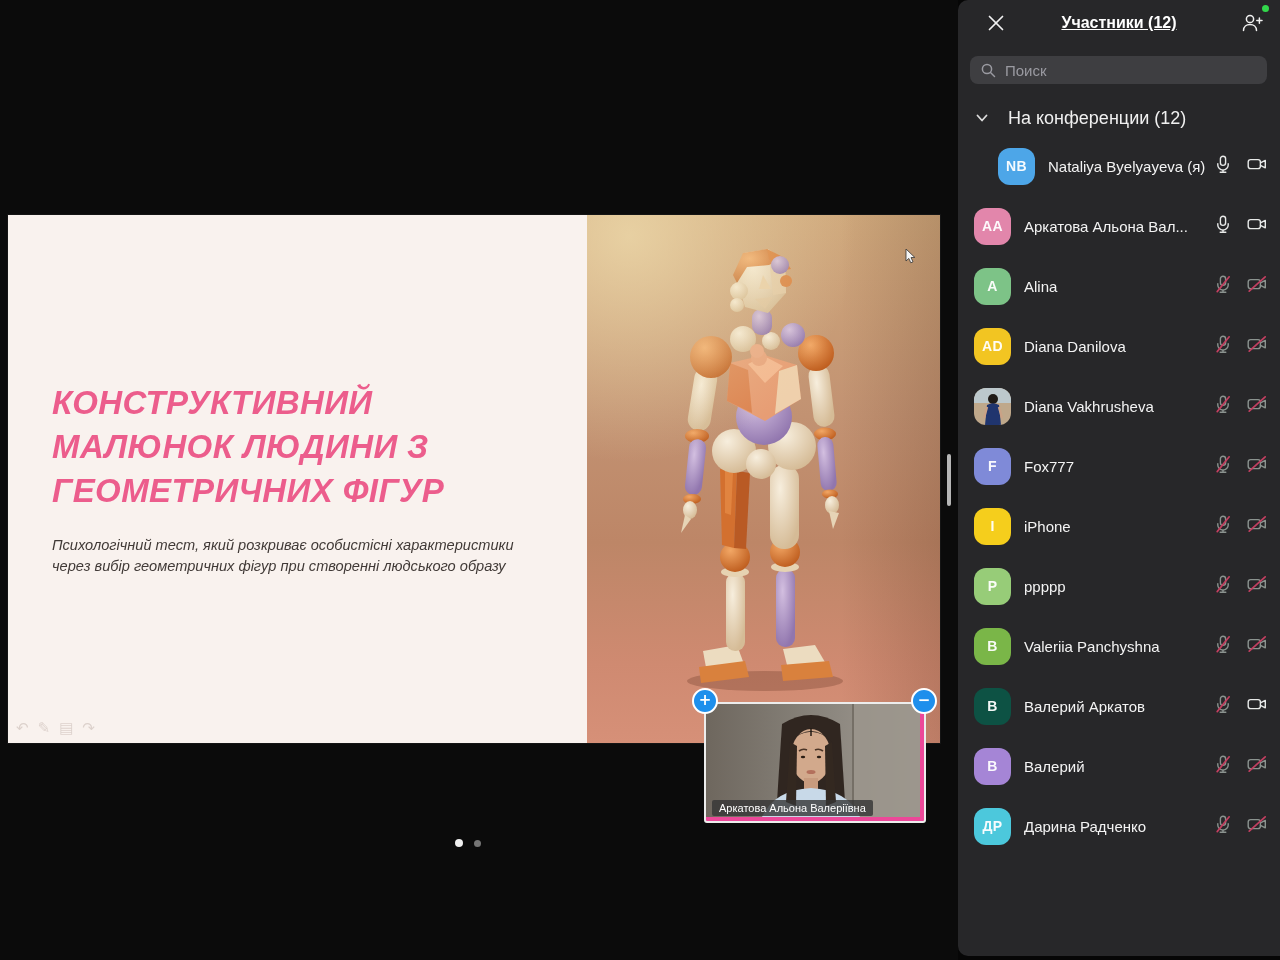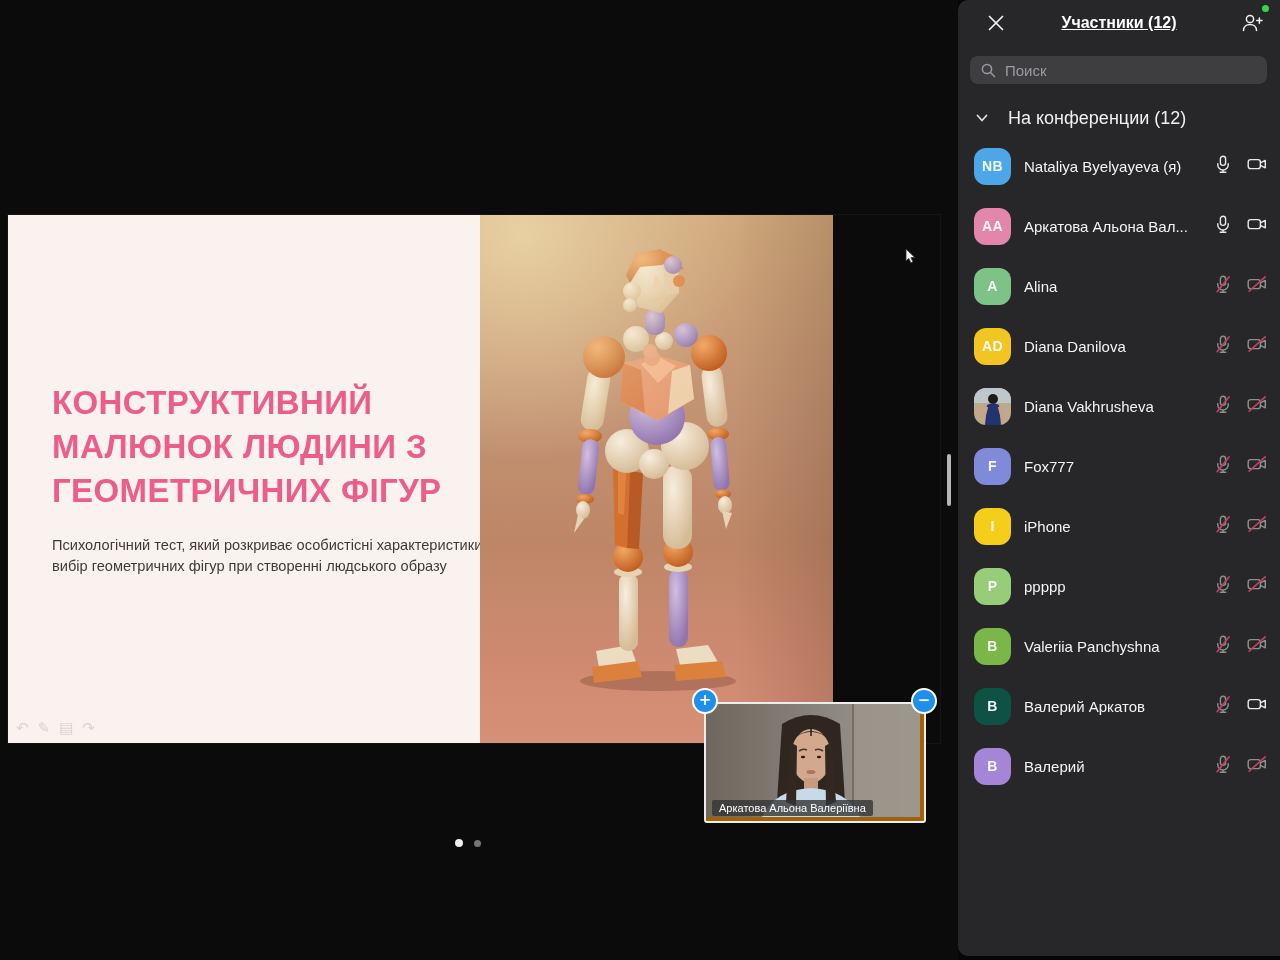--- a/index.html
+++ b/index.html
@@ -2,21 +2,21 @@
 <html><head>
 <meta charset="utf-8">
 <style>
   html,body{margin:0;padding:0;width:1280px;height:960px;background:#060606;
     font-family:"Liberation Sans","DejaVu Sans",sans-serif;overflow:hidden;position:relative;}
 
   
   .stage{position:absolute;left:0;top:0;width:958px;height:960px;background:#0b0b0b;}
 
   .slide{position:absolute;left:8px;top:215px;width:932px;height:528px;display:flex;box-shadow:0 0 0 1px #151515;}
-  .slide-text{width:472px;height:100%;background:#f9f2ee;position:relative;}
+  .slide-text{width:579px;height:100%;background:#f9f2ee;position:relative;font-style:italic;}
   .slide-title{position:absolute;left:44px;top:166px;font-size:33px;font-weight:700;
     color:#ec5d8c;line-height:44px;letter-spacing:.4px;}
   .slide-title span{display:block;}
   .slide-subtitle{position:absolute;left:44px;top:320px;width:498px;font-size:14.6px;
     color:#413a37;line-height:21px;}
   .slide-toolbar{position:absolute;left:8px;bottom:6px;display:flex;gap:9px;}
   .slide-toolbar span{font-family:"DejaVu Sans",sans-serif;font-size:15px;color:#b3a29a;opacity:.4;cursor:pointer;}
 
   .slide-photo{width:353px;height:100%;position:relative;overflow:hidden;
     background:linear-gradient(180deg,#cfa87c 0%,#c29272 38%,#bd8667 62%,#cf8a71 85%,#d69078 100%);}
@@ -28,21 +28,21 @@
   
   .dots{position:absolute;left:455px;top:839px;display:flex;gap:11px;align-items:center;}
   .dot{width:8px;height:8px;border-radius:50%;}
   .dot.active{background:#efefef;}
   .dot.inactive{background:#757575;width:7px;height:7px;}
 
   
   .scroll-handle{position:absolute;left:947px;top:454px;width:4px;height:52px;border-radius:2px;background:#c9c9c9;opacity:.9;}
 
   
-  .selfview{position:absolute;left:704px;top:702px;width:218px;height:117px;background:#a16207;
+  .selfview{position:absolute;left:704px;top:702px;width:218px;height:117px;background:#ec4899;
     border:2px solid #ededed;border-radius:3px;z-index:5;}
   .selfview-label{position:absolute;left:6px;bottom:5px;background:rgba(52,52,52,.8);
     color:#fff;font-size:11px;padding:2px 7px;border-radius:2px;white-space:nowrap;}
   .zoom-btn{position:absolute;width:22px;height:22px;border-radius:50%;background:#1e8fec;border:2px solid #fff;
     color:#fff;font-size:15px;font-weight:700;line-height:21px;text-align:center;z-index:6;cursor:pointer;
     font-family:"DejaVu Sans",sans-serif;}
   .zoom-in{left:692px;top:688px;}
   .zoom-out{left:911px;top:688px;}
 
   
@@ -256,21 +256,21 @@
 
   <div class="section-row">
     <svg class="section-chevron" width="14" height="14" viewBox="0 0 14 14">
       <path d="M2.5 4.5 L7 9.5 L11.5 4.5" fill="none" stroke="#dcdcdc" stroke-width="1.8" stroke-linecap="round" stroke-linejoin="round"></path>
     </svg>
     <span class="section-label">На конференции (12)</span>
   </div>
 
   <div class="p-list">
   <div class="p-row">
-    <div class="avatar" style="background: rgb(77, 166, 232);">
+    <div class="avatar" style="background: rgb(77, 166, 232); margin-left: 24px;">
       <span class="initials">NB</span>
 
     </div>
     <div class="p-name">Nataliya Byelyayeva (я)</div>
     <div class="p-icons">
       <span class="mic on">
         <svg width="20" height="20" viewBox="0 0 20 20">
           <rect class="ic" x="7.4" y="2.2" width="5.2" height="9.2" rx="2.6"></rect>
           <path class="ic" d="M4.8 9.8 v1.1 a5.2 5.2 0 0 0 10.4 0 V9.8"></path>
           <line class="ic" x1="10" y1="16.1" x2="10" y2="18.3"></line>
@@ -548,14 +548,39 @@
       <span class="cam muted">
         <svg width="22" height="20" viewBox="0 0 22 20">
           <rect class="ic" x="2.2" y="5.6" width="12.2" height="9" rx="2.4"></rect>
           <path class="ic" d="M14.4 8.8 L19.3 6.4 v7.4 L14.4 11.4"></path>
           <line class="slash" x1="3.2" y1="17.2" x2="19.2" y2="2.8"></line>
         </svg>
       </span>
     </div>
   </div>
 
+  <div class="p-row">
+    <div class="avatar" style="background: rgb(76, 200, 220);">
+      <span class="initials">ДР</span>
+
+    </div>
+    <div class="p-name">Дарина Радченко</div>
+    <div class="p-icons">
+      <span class="mic muted">
+        <svg width="20" height="20" viewBox="0 0 20 20">
+          <rect class="ic" x="7.4" y="2.2" width="5.2" height="9.2" rx="2.6"></rect>
+          <path class="ic" d="M4.8 9.8 v1.1 a5.2 5.2 0 0 0 10.4 0 V9.8"></path>
+          <line class="ic" x1="10" y1="16.1" x2="10" y2="18.3"></line>
+          <line class="ic" x1="7.2" y1="18.3" x2="12.8" y2="18.3"></line>
+          <line class="slash" x1="4.2" y1="17.6" x2="16.2" y2="2.8"></line>
+        </svg>
+      </span>
+      <span class="cam muted">
+        <svg width="22" height="20" viewBox="0 0 22 20">
+          <rect class="ic" x="2.2" y="5.6" width="12.2" height="9" rx="2.4"></rect>
+          <path class="ic" d="M14.4 8.8 L19.3 6.4 v7.4 L14.4 11.4"></path>
+          <line class="slash" x1="3.2" y1="17.2" x2="19.2" y2="2.8"></line>
+        </svg>
+      </span>
+    </div>
+  </div>
 </div>
 </div>
 
 </body></html>

